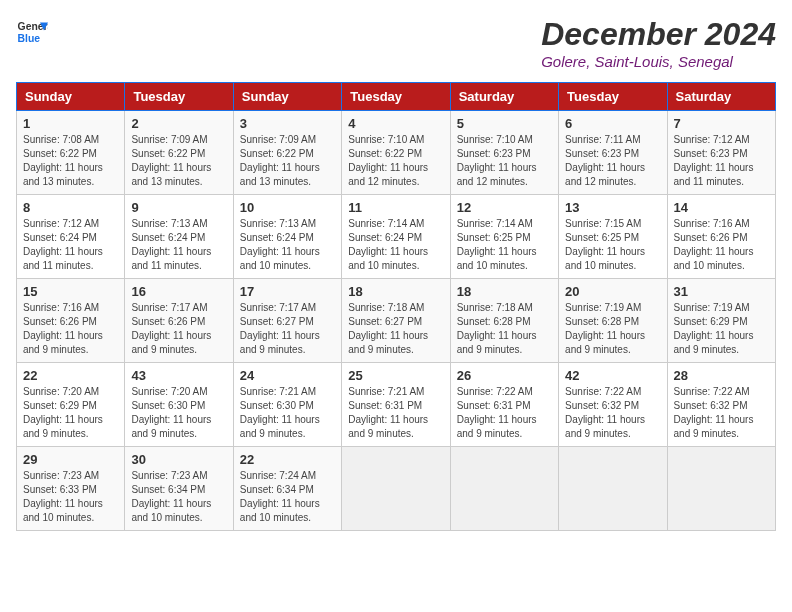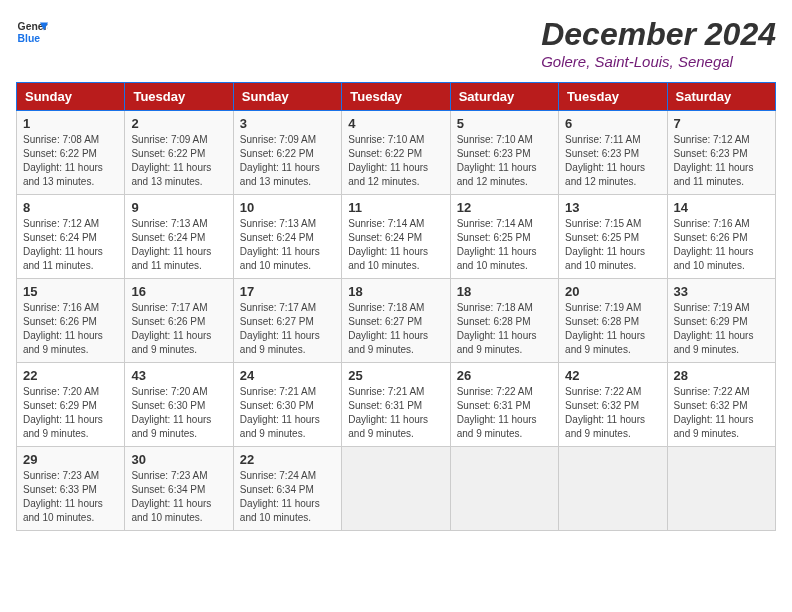--- a/index.html
+++ b/index.html
@@ -268,21 +268,21 @@
       </td>
         <td>
         <span class="day-num">20</span>
         <div class="day-info">
           Sunrise: 7:19 AM<br>
           Sunset: 6:28 PM<br>
           Daylight: 11 hours and 9 minutes.
         </div>
       </td>
         <td>
-        <span class="day-num">33</span>
+        <span class="day-num">31</span>
         <div class="day-info">
           Sunrise: 7:19 AM<br>
           Sunset: 6:29 PM<br>
           Daylight: 11 hours and 9 minutes.
         </div>
       </td>
       </tr>
       <tr>
         <td>
         <span class="day-num">22</span>

